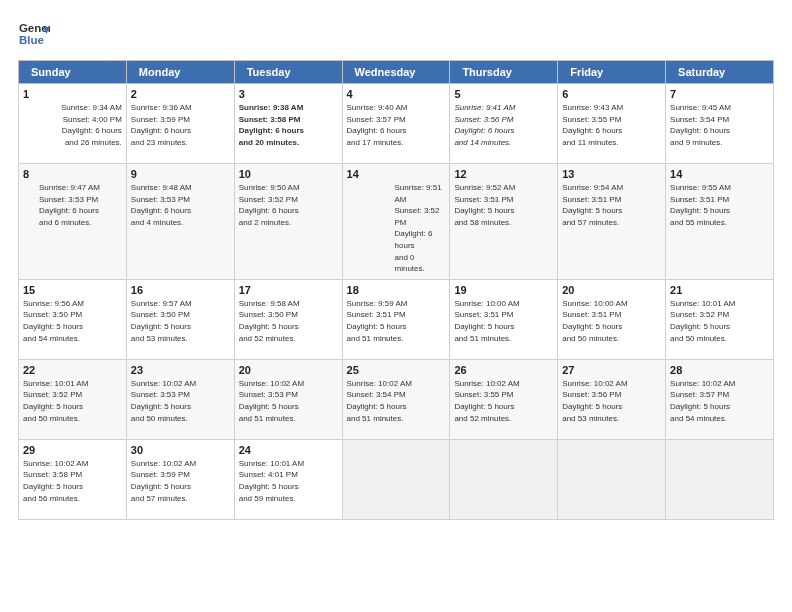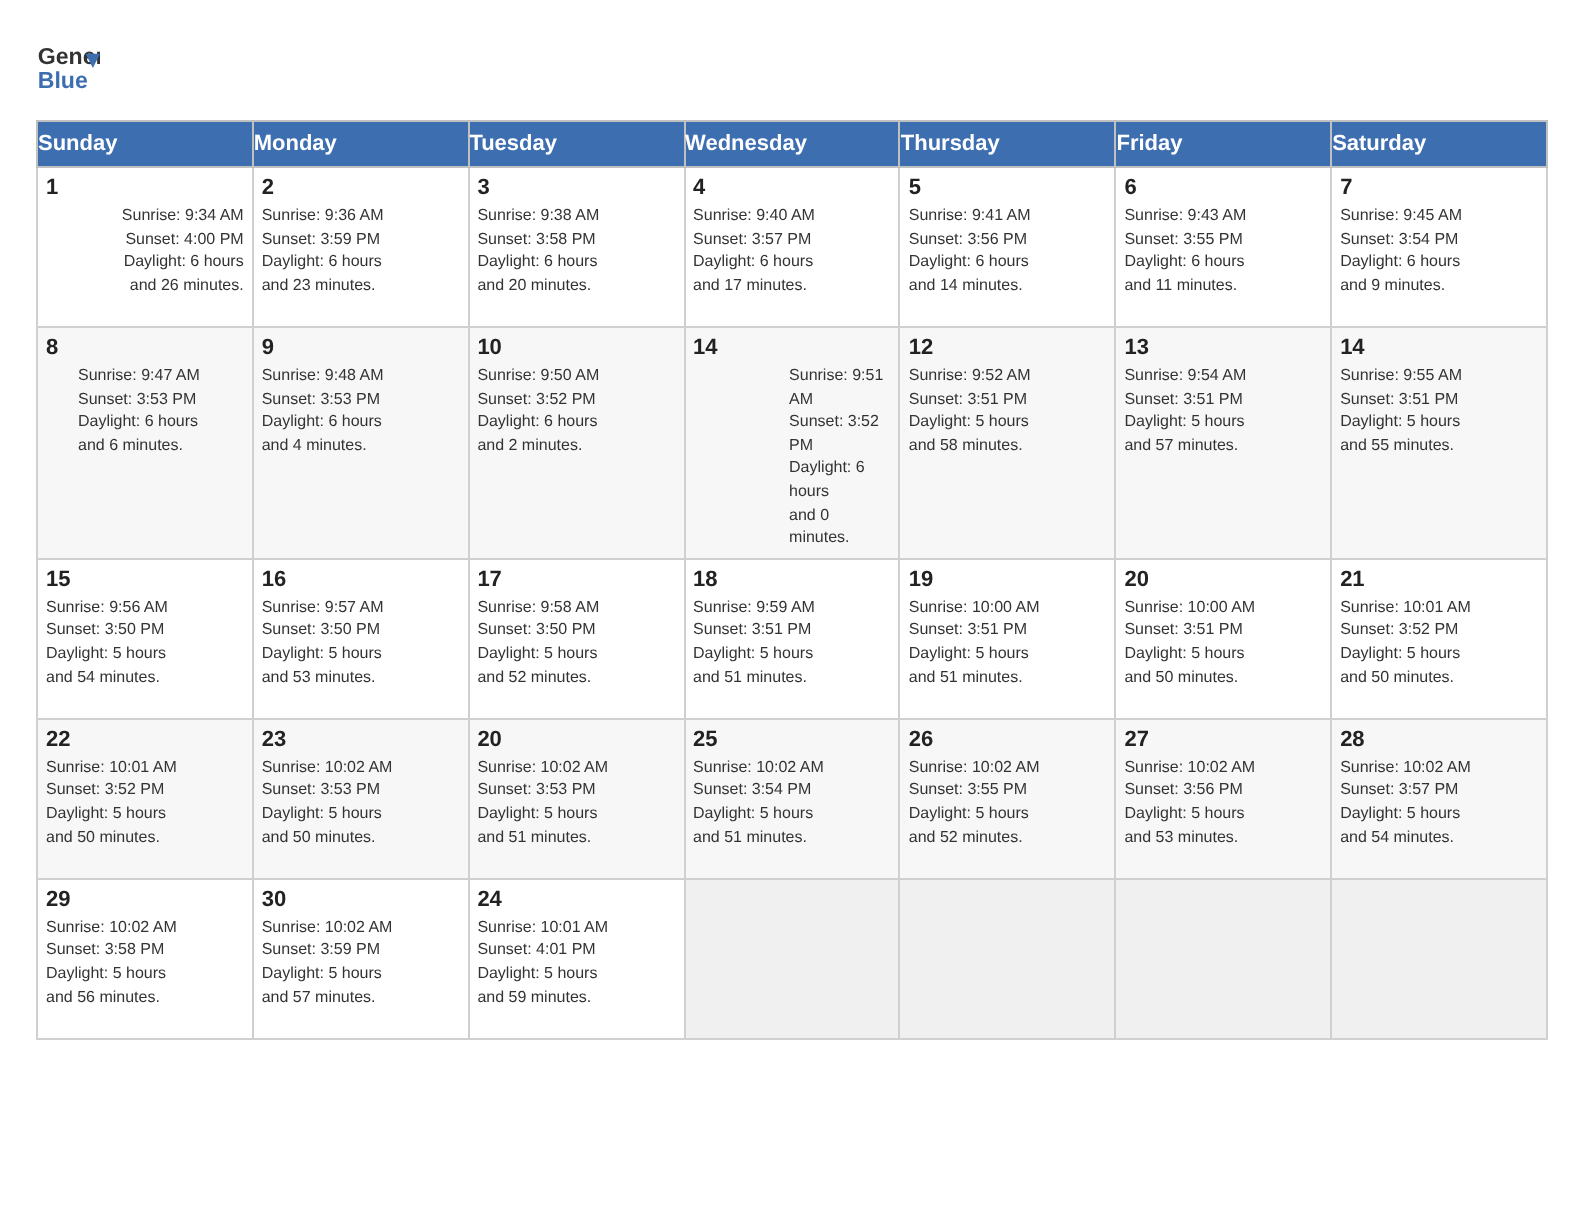--- a/index.html
+++ b/index.html
@@ -46,21 +46,21 @@
     table {
       width: 100%;
       border-collapse: collapse;
       table-layout: fixed;
     }
     thead tr th {
       background: #3d6eb0;
       color: #fff;
       font-size: 11px;
       font-weight: bold;
-      padding: 5px 0;
+      padding: 5px 12px;
       text-align: left;
       border: 1px solid #c0c0c0;
     }
     tbody tr td {
       border: 1px solid #d0d0d0;
       vertical-align: top;
       padding: 4px 4px;
       font-size: 8.5px;
       color: #222;
       background: #fff;
@@ -125,35 +125,35 @@
           </td>
           <td>
             <span class="day-num">2</span>
             <div class="cell-info" style="white-space: pre-line;">Sunrise: 9:36 AM
 Sunset: 3:59 PM
 Daylight: 6 hours
 and 23 minutes.</div>
           </td>
           <td>
             <span class="day-num">3</span>
-            <div class="cell-info" style="white-space: pre-line;">Sunrise: 9:38 AM
+            <div class="cell-info" style="white-space: pre-line; font-weight: bold;">Sunrise: 9:38 AM
 Sunset: 3:58 PM
 Daylight: 6 hours
 and 20 minutes.</div>
           </td>
           <td>
             <span class="day-num">4</span>
             <div class="cell-info" style="white-space: pre-line;">Sunrise: 9:40 AM
 Sunset: 3:57 PM
 Daylight: 6 hours
 and 17 minutes.</div>
           </td>
           <td>
             <span class="day-num">5</span>
-            <div class="cell-info" style="white-space: pre-line;">Sunrise: 9:41 AM
+            <div class="cell-info" style="white-space: pre-line; font-style: italic;">Sunrise: 9:41 AM
 Sunset: 3:56 PM
 Daylight: 6 hours
 and 14 minutes.</div>
           </td>
           <td>
             <span class="day-num">6</span>
             <div class="cell-info" style="white-space: pre-line;">Sunrise: 9:43 AM
 Sunset: 3:55 PM
 Daylight: 6 hours
 and 11 minutes.</div>

